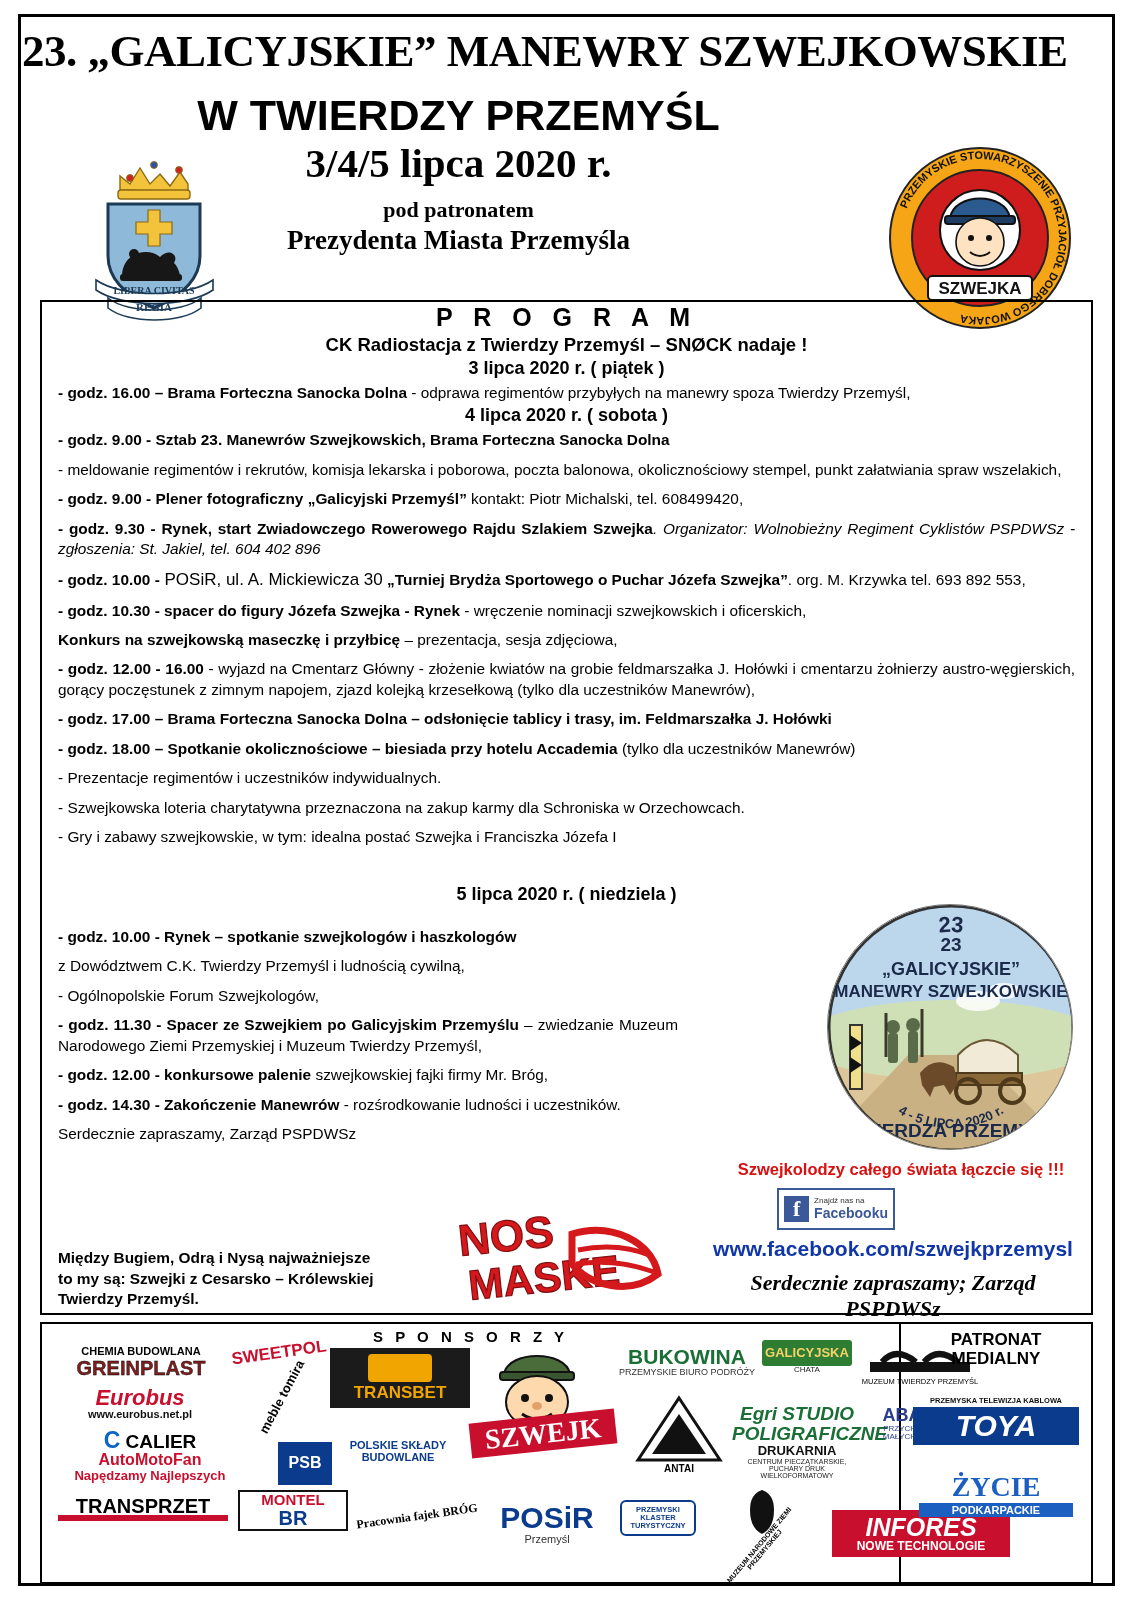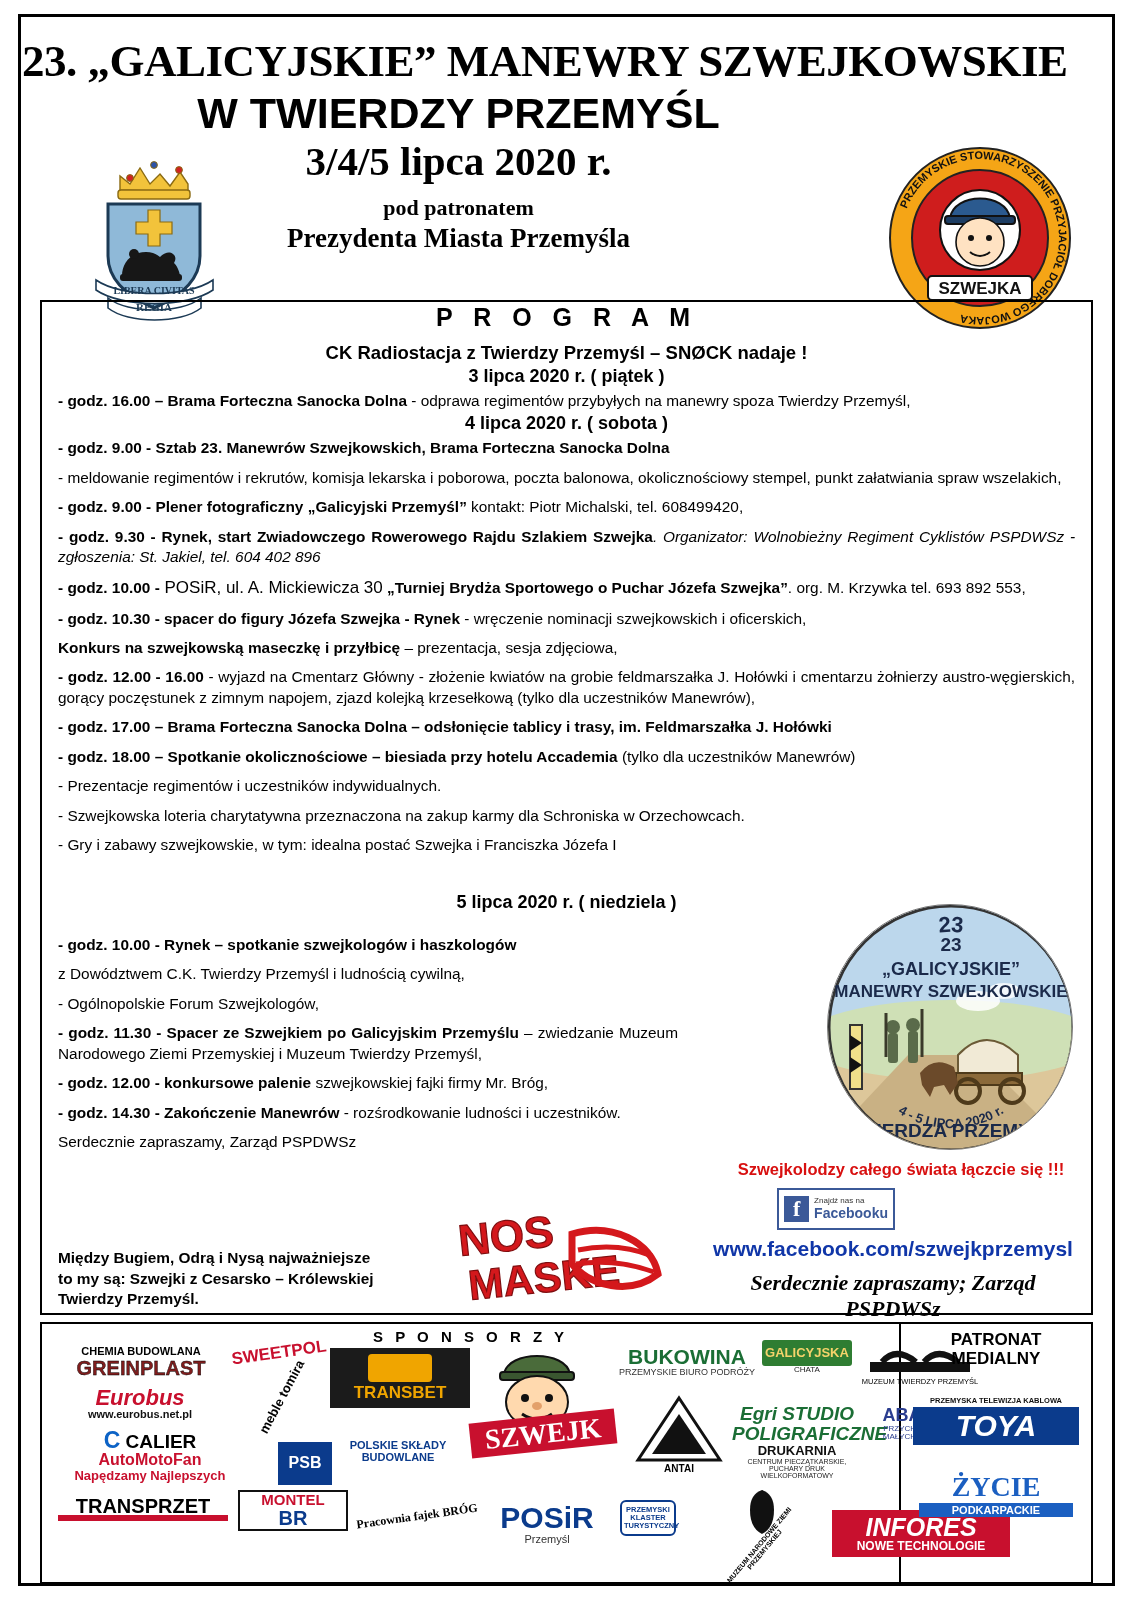--- a/index.html
+++ b/index.html
@@ -24,38 +24,38 @@
   }
   
   .header {
     position: absolute;
     left: 22px; top: 18px;
     width: 1089px;
     height: 290px;
   }
   .title-block {
     position: absolute;
-    left: 0; top: 20px;
+    left: 0; top: 10px;
     width: 873px;
     text-align: center;
   }
   .t1 {
     font-family: "Liberation Serif", serif;
     font-weight: bold;
     font-size: 45px;
     letter-spacing: -0.5px;
     line-height: 1.05;
     white-space: nowrap;
   }
   .t2 {
     font-family: "Liberation Sans", sans-serif;
     font-weight: bold;
     font-size: 43px;
     line-height: 1.12;
-    margin-top: 4px;
+    margin-top: 16px;
   }
   .t3 {
     font-family: "Liberation Serif", serif;
     font-weight: bold;
     font-size: 41px;
     line-height: 1.12;
     margin-top: 2px;
   }
   .t4 {
     font-family: "Liberation Serif", serif;
@@ -101,21 +101,21 @@
     display: inline-block;
     position: relative;
     left: 50%;
     transform: translateX(-50%);
     padding: 0 14px;
   }
   .radio-line {
     text-align: center;
     font-weight: bold;
     font-size: 18.5px;
-    margin-top: 10px;
+    margin-top: 2px;
     font-family: "Liberation Sans", sans-serif;
   }
   .daytitle {
     text-align: center;
     font-weight: bold;
     font-size: 18px;
     margin-top: 2px;
     margin-bottom: 4px;
   }
   .para {
@@ -555,21 +555,21 @@
         <div style="font-size:15px;font-weight:bold;color:#c8102e;background:#fff;">MONTEL</div>
         <div style="font-size:20px;font-weight:bold;color:#0b3b8c;">BR</div>
       </div>
       <div class="logo-cell" style="left:310px; top:186px; width:130px;">
         <div style="font-size:12px;font-weight:bold;font-family:'Liberation Serif',serif;transform:rotate(-8deg);">Pracownia fajek BRÓG</div>
       </div>
       <div class="logo-cell" style="left:440px; top:178px; width:130px;">
         <div style="font-size:30px;font-weight:bold;color:#0b3b8c;">POSiR</div>
         <div style="font-size:11px;color:#333;">Przemyśl</div>
       </div>
-      <div class="logo-cell" style="left:578px; top:176px; width:56px;border-radius:9px;">
+      <div class="logo-cell" style="left:578px; top:176px; width:76px;border-radius:9px;">
         <div style="border:2px solid #0b3b8c;border-radius:6px;font-size:7.5px;font-weight:bold;color:#0b3b8c;padding:4px 2px;">PRZEMYSKI KLASTER TURYSTYCZNY</div>
       </div>
       <div class="logo-cell" style="left:655px; top:160px; width:130px;">
         <svg viewBox="0 0 70 56" width="70" height="56" style="margin:0 auto;">
           <path d="M35 6 q12 4 12 20 q0 18 -12 24 q-12 -6 -12 -24 q0 -16 12 -20 z" fill="#111"></path>
         </svg>
         <div style="font-size:7px;font-weight:bold;transform:rotate(-50deg);">MUZEUM NARODOWE ZIEMI PRZEMYSKIEJ</div>
       </div>
       <div class="logo-cell" style="left:790px; top:186px; width:178px; background:#c8102e; padding:4px 2px;">
         <div style="font-size:25px;font-weight:bold;color:#fff;font-style:italic;">INFORES</div>

